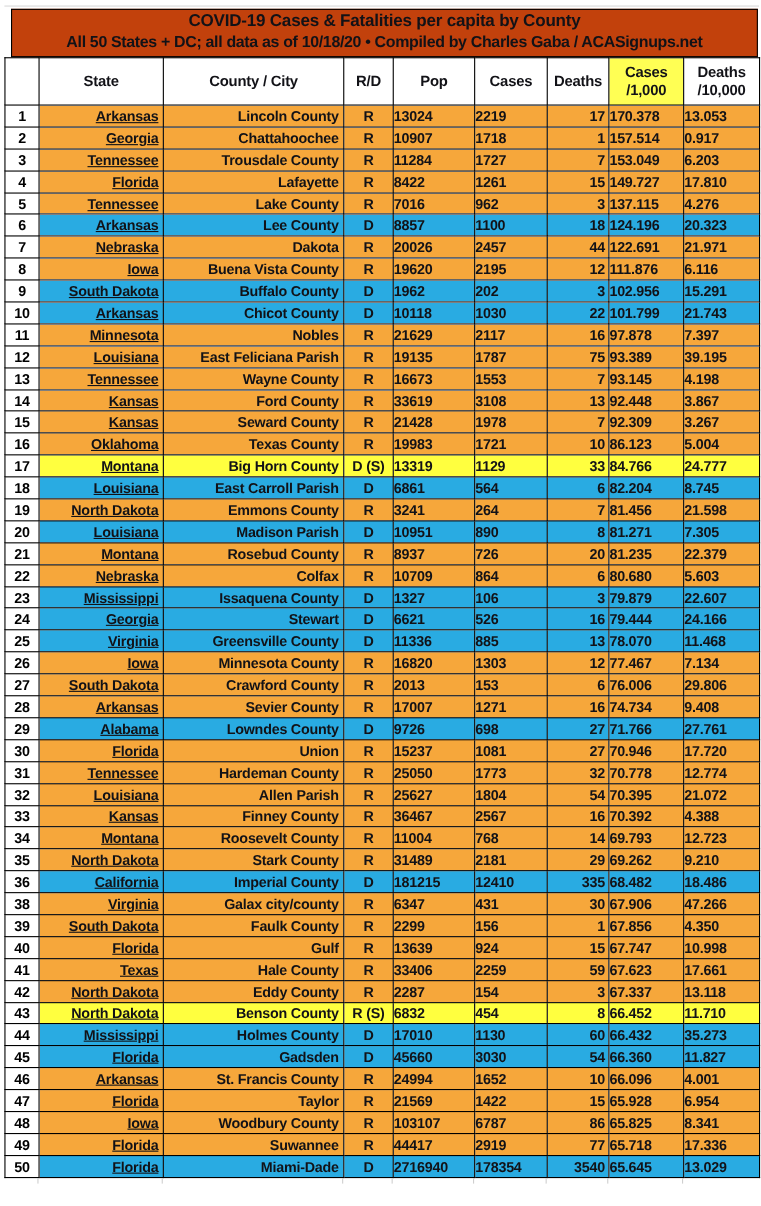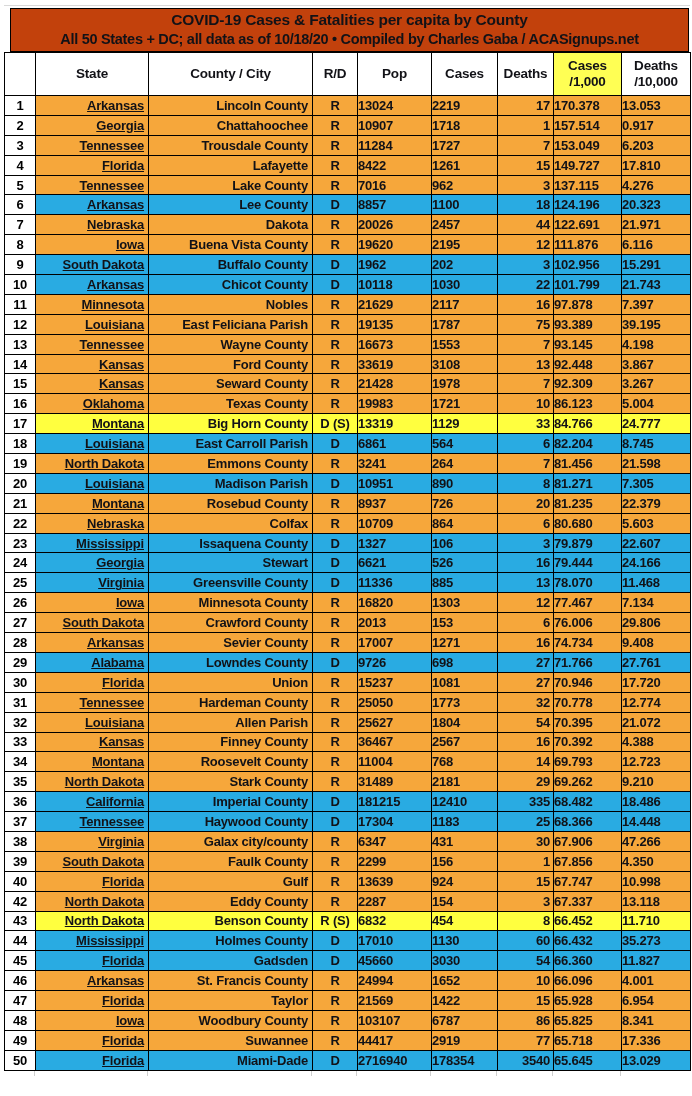--- a/index.html
+++ b/index.html
@@ -525,31 +525,20 @@
           <td class="c-state fill-dem">California</td>
           <td class="c-county fill-dem">Imperial County</td>
           <td class="c-rd fill-dem">D</td>
           <td class="c-pop fill-dem">181215</td>
           <td class="c-cases fill-dem">12410</td>
           <td class="c-deaths fill-dem">335</td>
           <td class="c-rate1 fill-dem">68.482</td>
           <td class="c-rate2 fill-dem">18.486</td>
         </tr>
         <tr>
-          <td class="c-num">37</td>
-          <td class="c-state fill-dem">Tennessee</td>
-          <td class="c-county fill-dem">Haywood County</td>
-          <td class="c-rd fill-dem">D</td>
-          <td class="c-pop fill-dem">17304</td>
-          <td class="c-cases fill-dem">1183</td>
-          <td class="c-deaths fill-dem">25</td>
-          <td class="c-rate1 fill-dem">68.366</td>
-          <td class="c-rate2 fill-dem">14.448</td>
-        </tr>
-        <tr>
           <td class="c-num">38</td>
           <td class="c-state fill-rep">Virginia</td>
           <td class="c-county fill-rep">Galax city/county</td>
           <td class="c-rd fill-rep">R</td>
           <td class="c-pop fill-rep">6347</td>
           <td class="c-cases fill-rep">431</td>
           <td class="c-deaths fill-rep">30</td>
           <td class="c-rate1 fill-rep">67.906</td>
           <td class="c-rate2 fill-rep">47.266</td>
         </tr>
@@ -567,20 +556,31 @@
         <tr>
           <td class="c-num">40</td>
           <td class="c-state fill-rep">Florida</td>
           <td class="c-county fill-rep">Gulf</td>
           <td class="c-rd fill-rep">R</td>
           <td class="c-pop fill-rep">13639</td>
           <td class="c-cases fill-rep">924</td>
           <td class="c-deaths fill-rep">15</td>
           <td class="c-rate1 fill-rep">67.747</td>
           <td class="c-rate2 fill-rep">10.998</td>
+        </tr>
+        <tr>
+          <td class="c-num">41</td>
+          <td class="c-state fill-rep">Texas</td>
+          <td class="c-county fill-rep">Hale County</td>
+          <td class="c-rd fill-rep">R</td>
+          <td class="c-pop fill-rep">33406</td>
+          <td class="c-cases fill-rep">2259</td>
+          <td class="c-deaths fill-rep">59</td>
+          <td class="c-rate1 fill-rep">67.623</td>
+          <td class="c-rate2 fill-rep">17.661</td>
         </tr>
         <tr>
           <td class="c-num">42</td>
           <td class="c-state fill-rep">North Dakota</td>
           <td class="c-county fill-rep">Eddy County</td>
           <td class="c-rd fill-rep">R</td>
           <td class="c-pop fill-rep">2287</td>
           <td class="c-cases fill-rep">154</td>
           <td class="c-deaths fill-rep">3</td>
           <td class="c-rate1 fill-rep">67.337</td>

